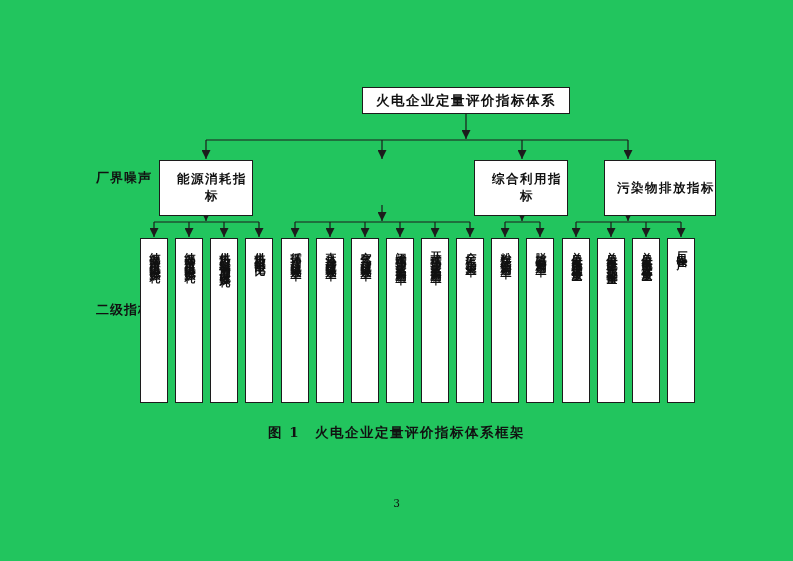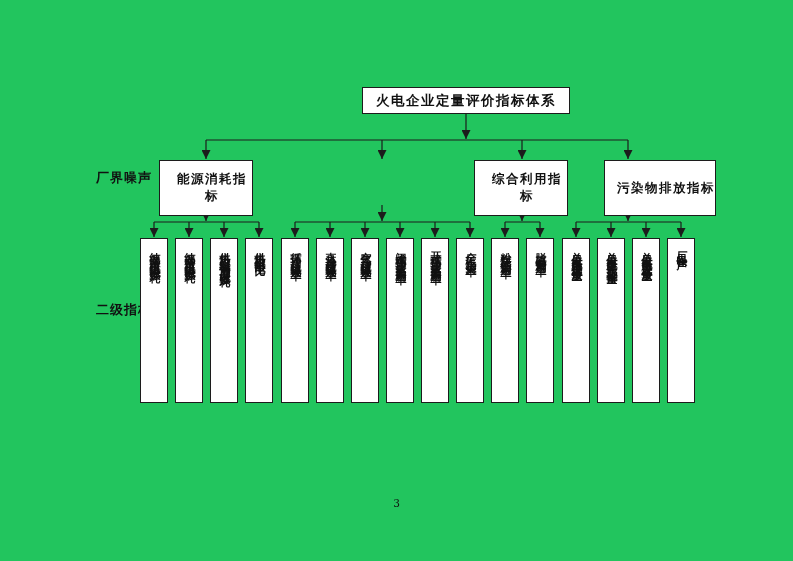--- a/index.html
+++ b/index.html
@@ -142,15 +142,16 @@
   <div class="vbox" style="left:456px">全厂汽水损失率</div>
 
   <div class="vbox" style="left:491px">粉煤灰综合利用率</div>
   <div class="vbox" style="left:526px">脱硫石膏利用率</div>
 
   <div class="vbox" style="left:562px">单位发电量烟尘排放量</div>
   <div class="vbox" style="left:597px">单位发电量二氧化硫排量</div>
   <div class="vbox" style="left:632px">单位发电量废水排放量</div>
   <div class="vbox" style="left:667px">厂界噪声</div>
 
+  <div class="caption">图 1　火电企业定量评价指标体系框架</div>
   <div class="pagenum">3</div>
 
 </div>
 
 </body></html>

